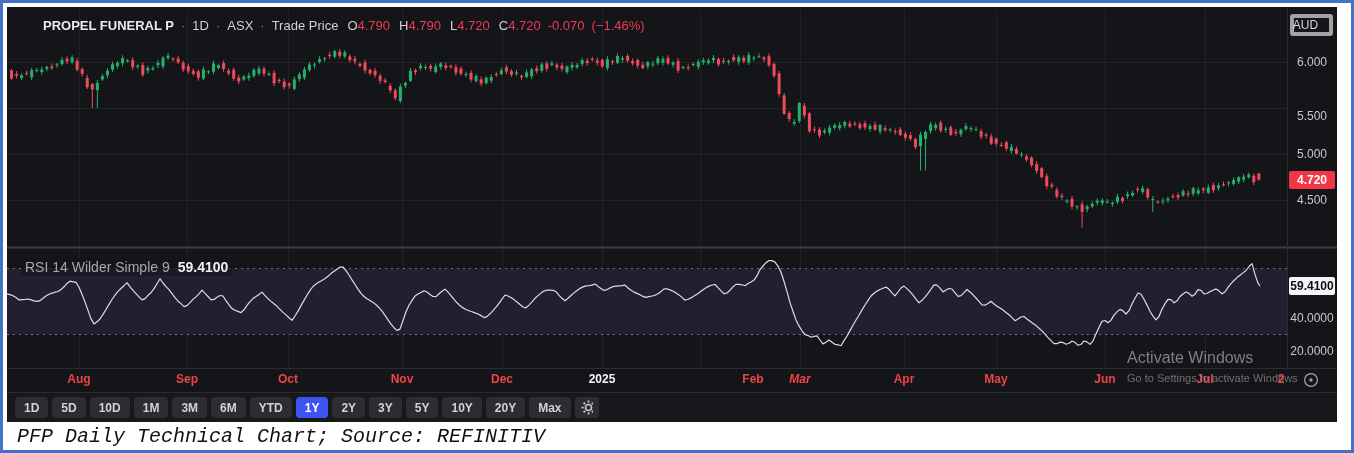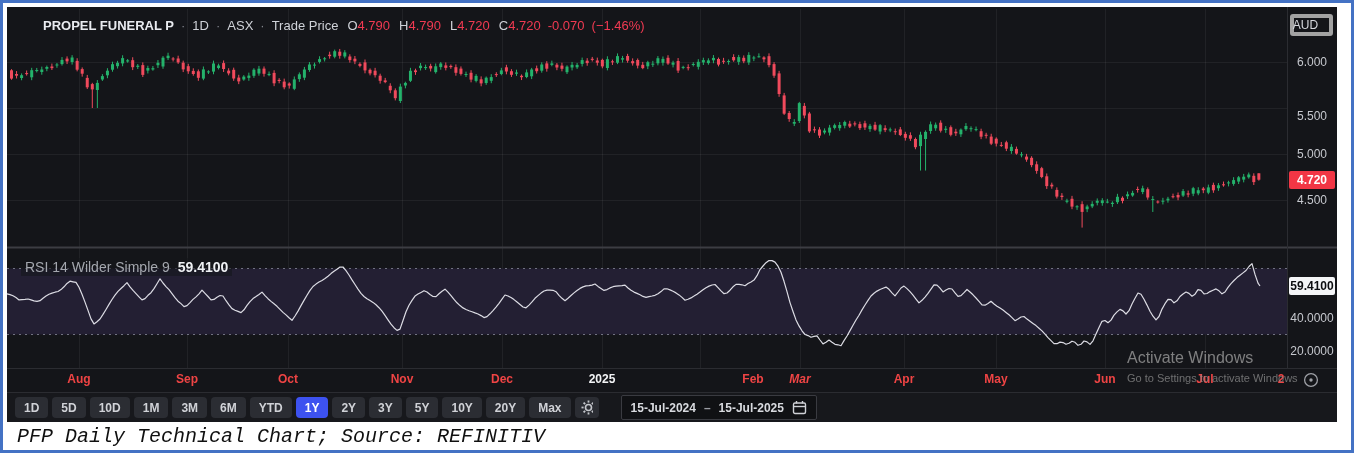--- a/index.html
+++ b/index.html
@@ -667,30 +667,19 @@
               <line x1="7.5" y1="12.4" x2="7.5" y2="14.5"></line>
             <line x1="0.5" y1="7.5" x2="2.6" y2="7.5"></line>
               <line x1="12.4" y1="7.5" x2="14.5" y2="7.5"></line>
             <line x1="2.6" y1="2.6" x2="4.1" y2="4.1"></line>
               <line x1="10.9" y1="10.9" x2="12.4" y2="12.4"></line>
             <line x1="2.6" y1="12.4" x2="4.1" y2="10.9"></line>
               <line x1="10.9" y1="4.1" x2="12.4" y2="2.6"></line>
           </g>
         </svg>
       </button>
-      <div class="datebox">
-        <span>15-Jul-2024</span>
-        <span style="color:#9a9da4;">–</span>
-        <span>15-Jul-2025</span>
-        <svg width="15" height="15">
-          <rect x="1.5" y="3" width="12" height="10.5" rx="1.5" fill="none" stroke="#cfd1d6" stroke-width="1.4"></rect>
-          <line x1="1.5" y1="6.5" x2="13.5" y2="6.5" stroke="#cfd1d6" stroke-width="1.4"></line>
-          <line x1="4.5" y1="1" x2="4.5" y2="3.5" stroke="#cfd1d6" stroke-width="1.4"></line>
-          <line x1="10.5" y1="1" x2="10.5" y2="3.5" stroke="#cfd1d6" stroke-width="1.4"></line>
-        </svg>
-      </div>
     </div>
   </div>
 
   <div class="caption">
     <span>PFP Daily Technical Chart; Source: REFINITIV</span>
   </div>
 </div>
 
 </body></html>

